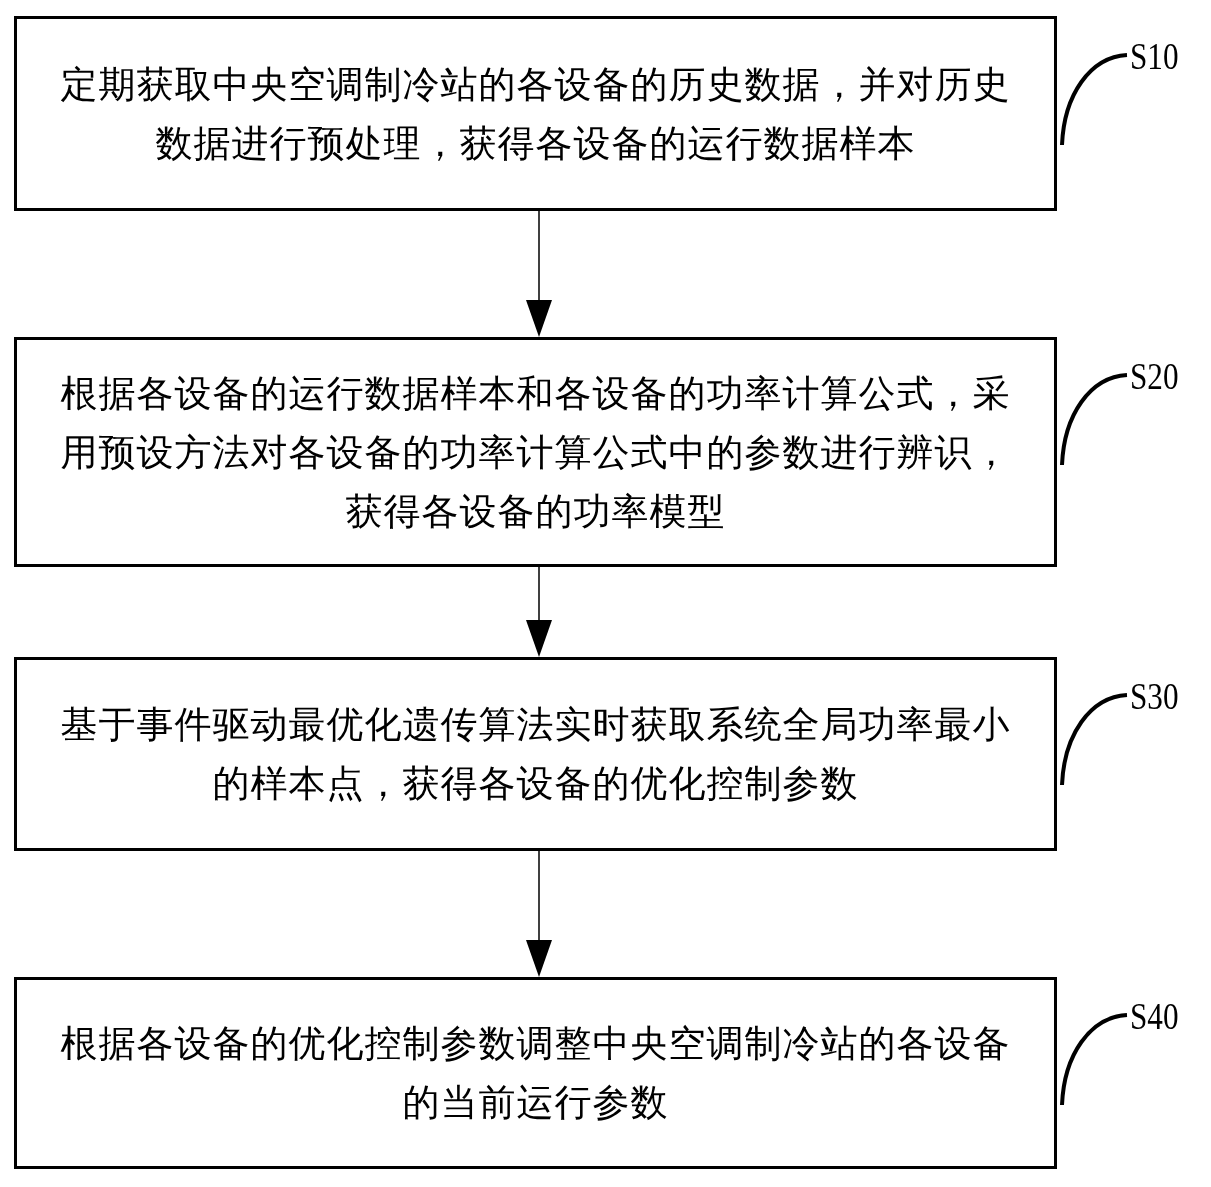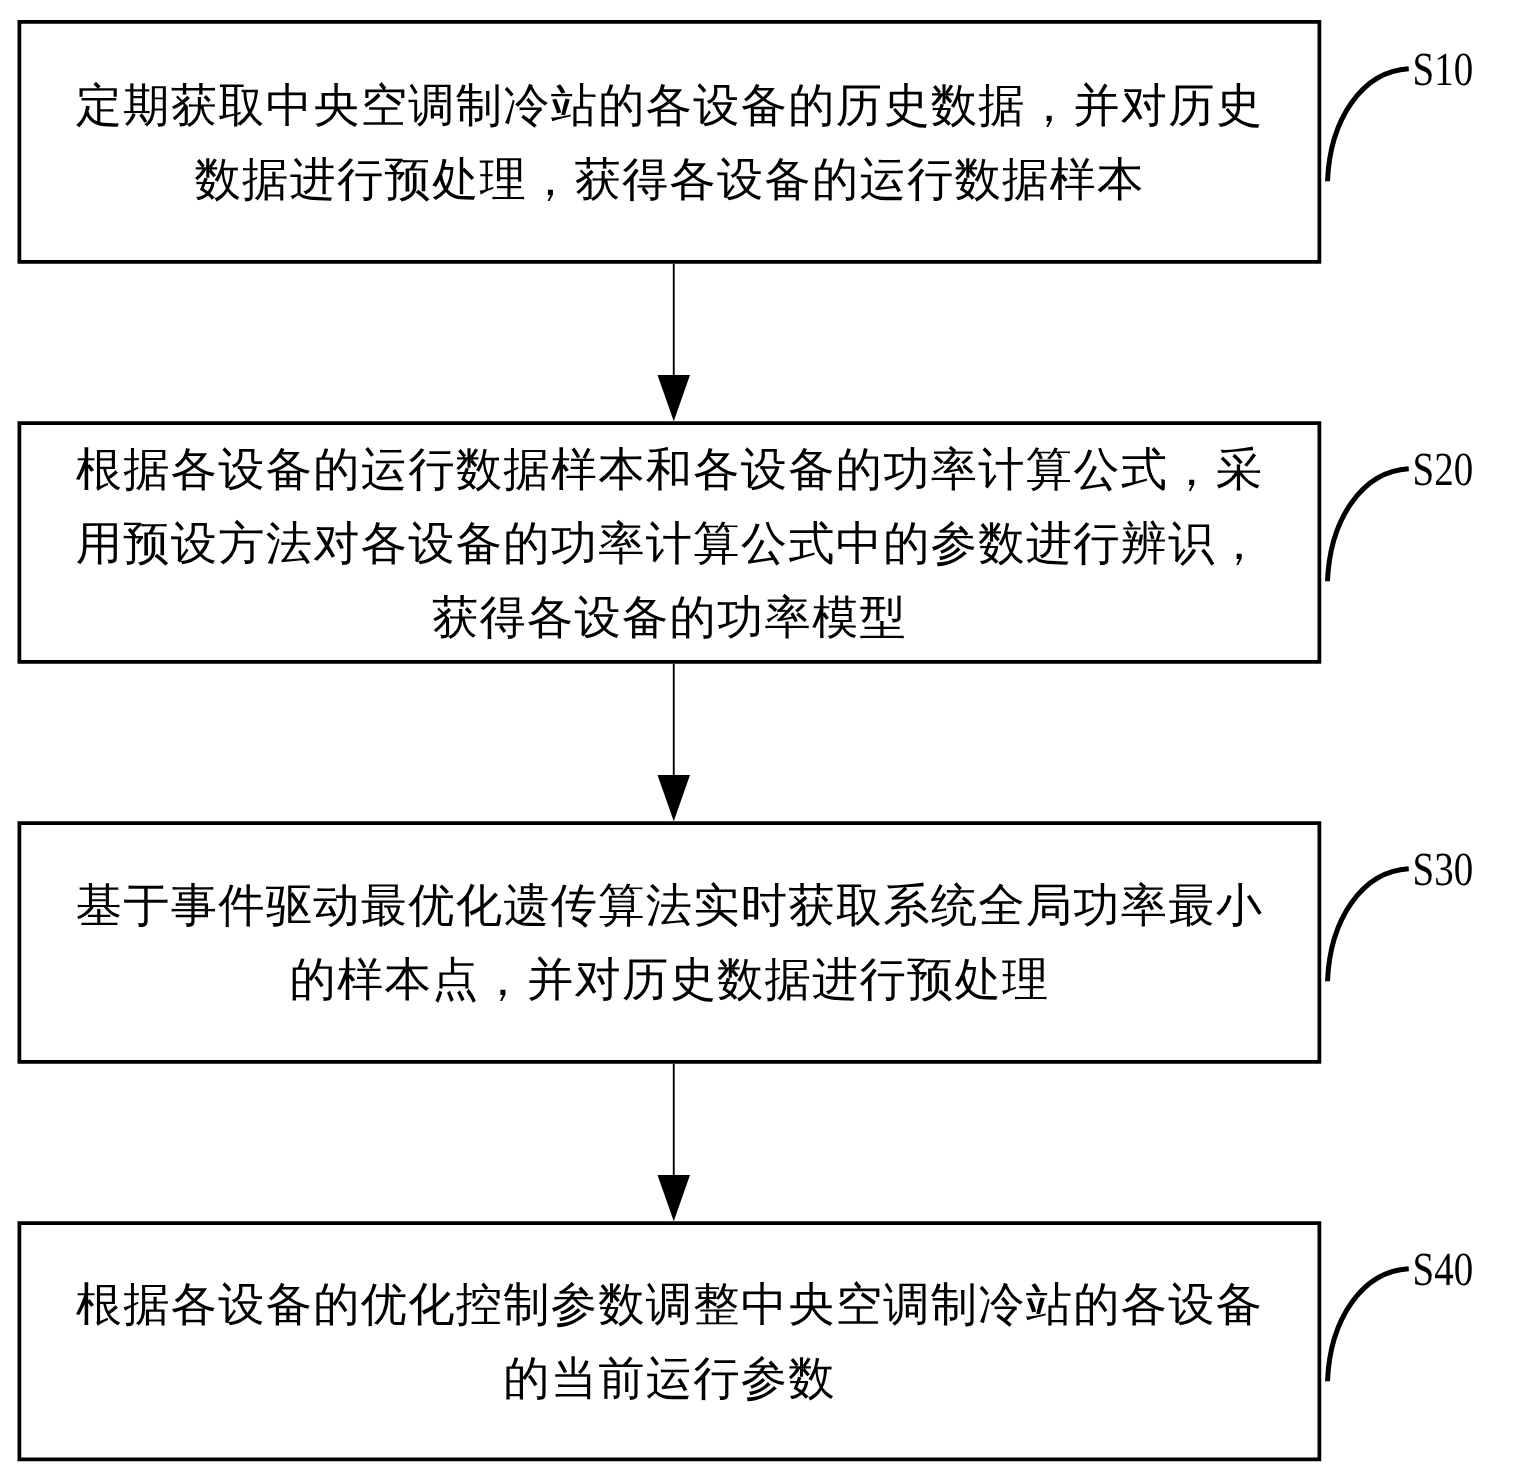--- a/index.html
+++ b/index.html
@@ -34,26 +34,26 @@
   <path d="M1062,465 C1064,415 1090,377 1127,375" fill="none" stroke="#000" stroke-width="4"></path>
   <path d="M1062,785 C1064,735 1090,697 1127,695" fill="none" stroke="#000" stroke-width="4"></path>
   <path d="M1062,1105 C1064,1055 1090,1017 1127,1015" fill="none" stroke="#000" stroke-width="4"></path>
 </svg>
 
 <div class="box" style="top:16px;height:195px;">
   <div class="box-text">定期获取中央空调制冷站的各设备的历史数据，并对历史数据进行预处理，获得各设备的运行数据样本</div>
 </div>
 <div class="label" style="top:34px;">S10</div>
 
-<div class="box" style="top:337px;height:194px;">
+<div class="box" style="top:337px;height:230px;">
   <div class="box-text">根据各设备的运行数据样本和各设备的功率计算公式，采用预设方法对各设备的功率计算公式中的参数进行辨识，获得各设备的功率模型</div>
 </div>
 <div class="label" style="top:354px;">S20</div>
 
 <div class="box" style="top:657px;height:194px;">
-  <div class="box-text">基于事件驱动最优化遗传算法实时获取系统全局功率最小的样本点，并对历史数据进行预处理</div>
+  <div class="box-text">基于事件驱动最优化遗传算法实时获取系统全局功率最小的样本点，获得各设备的优化控制参数</div>
 </div>
 <div class="label" style="top:674px;">S30</div>
 
 <div class="box" style="top:977px;height:192px;">
   <div class="box-text">根据各设备的优化控制参数调整中央空调制冷站的各设备的当前运行参数</div>
 </div>
 <div class="label" style="top:994px;">S40</div>
 
 </body></html>

